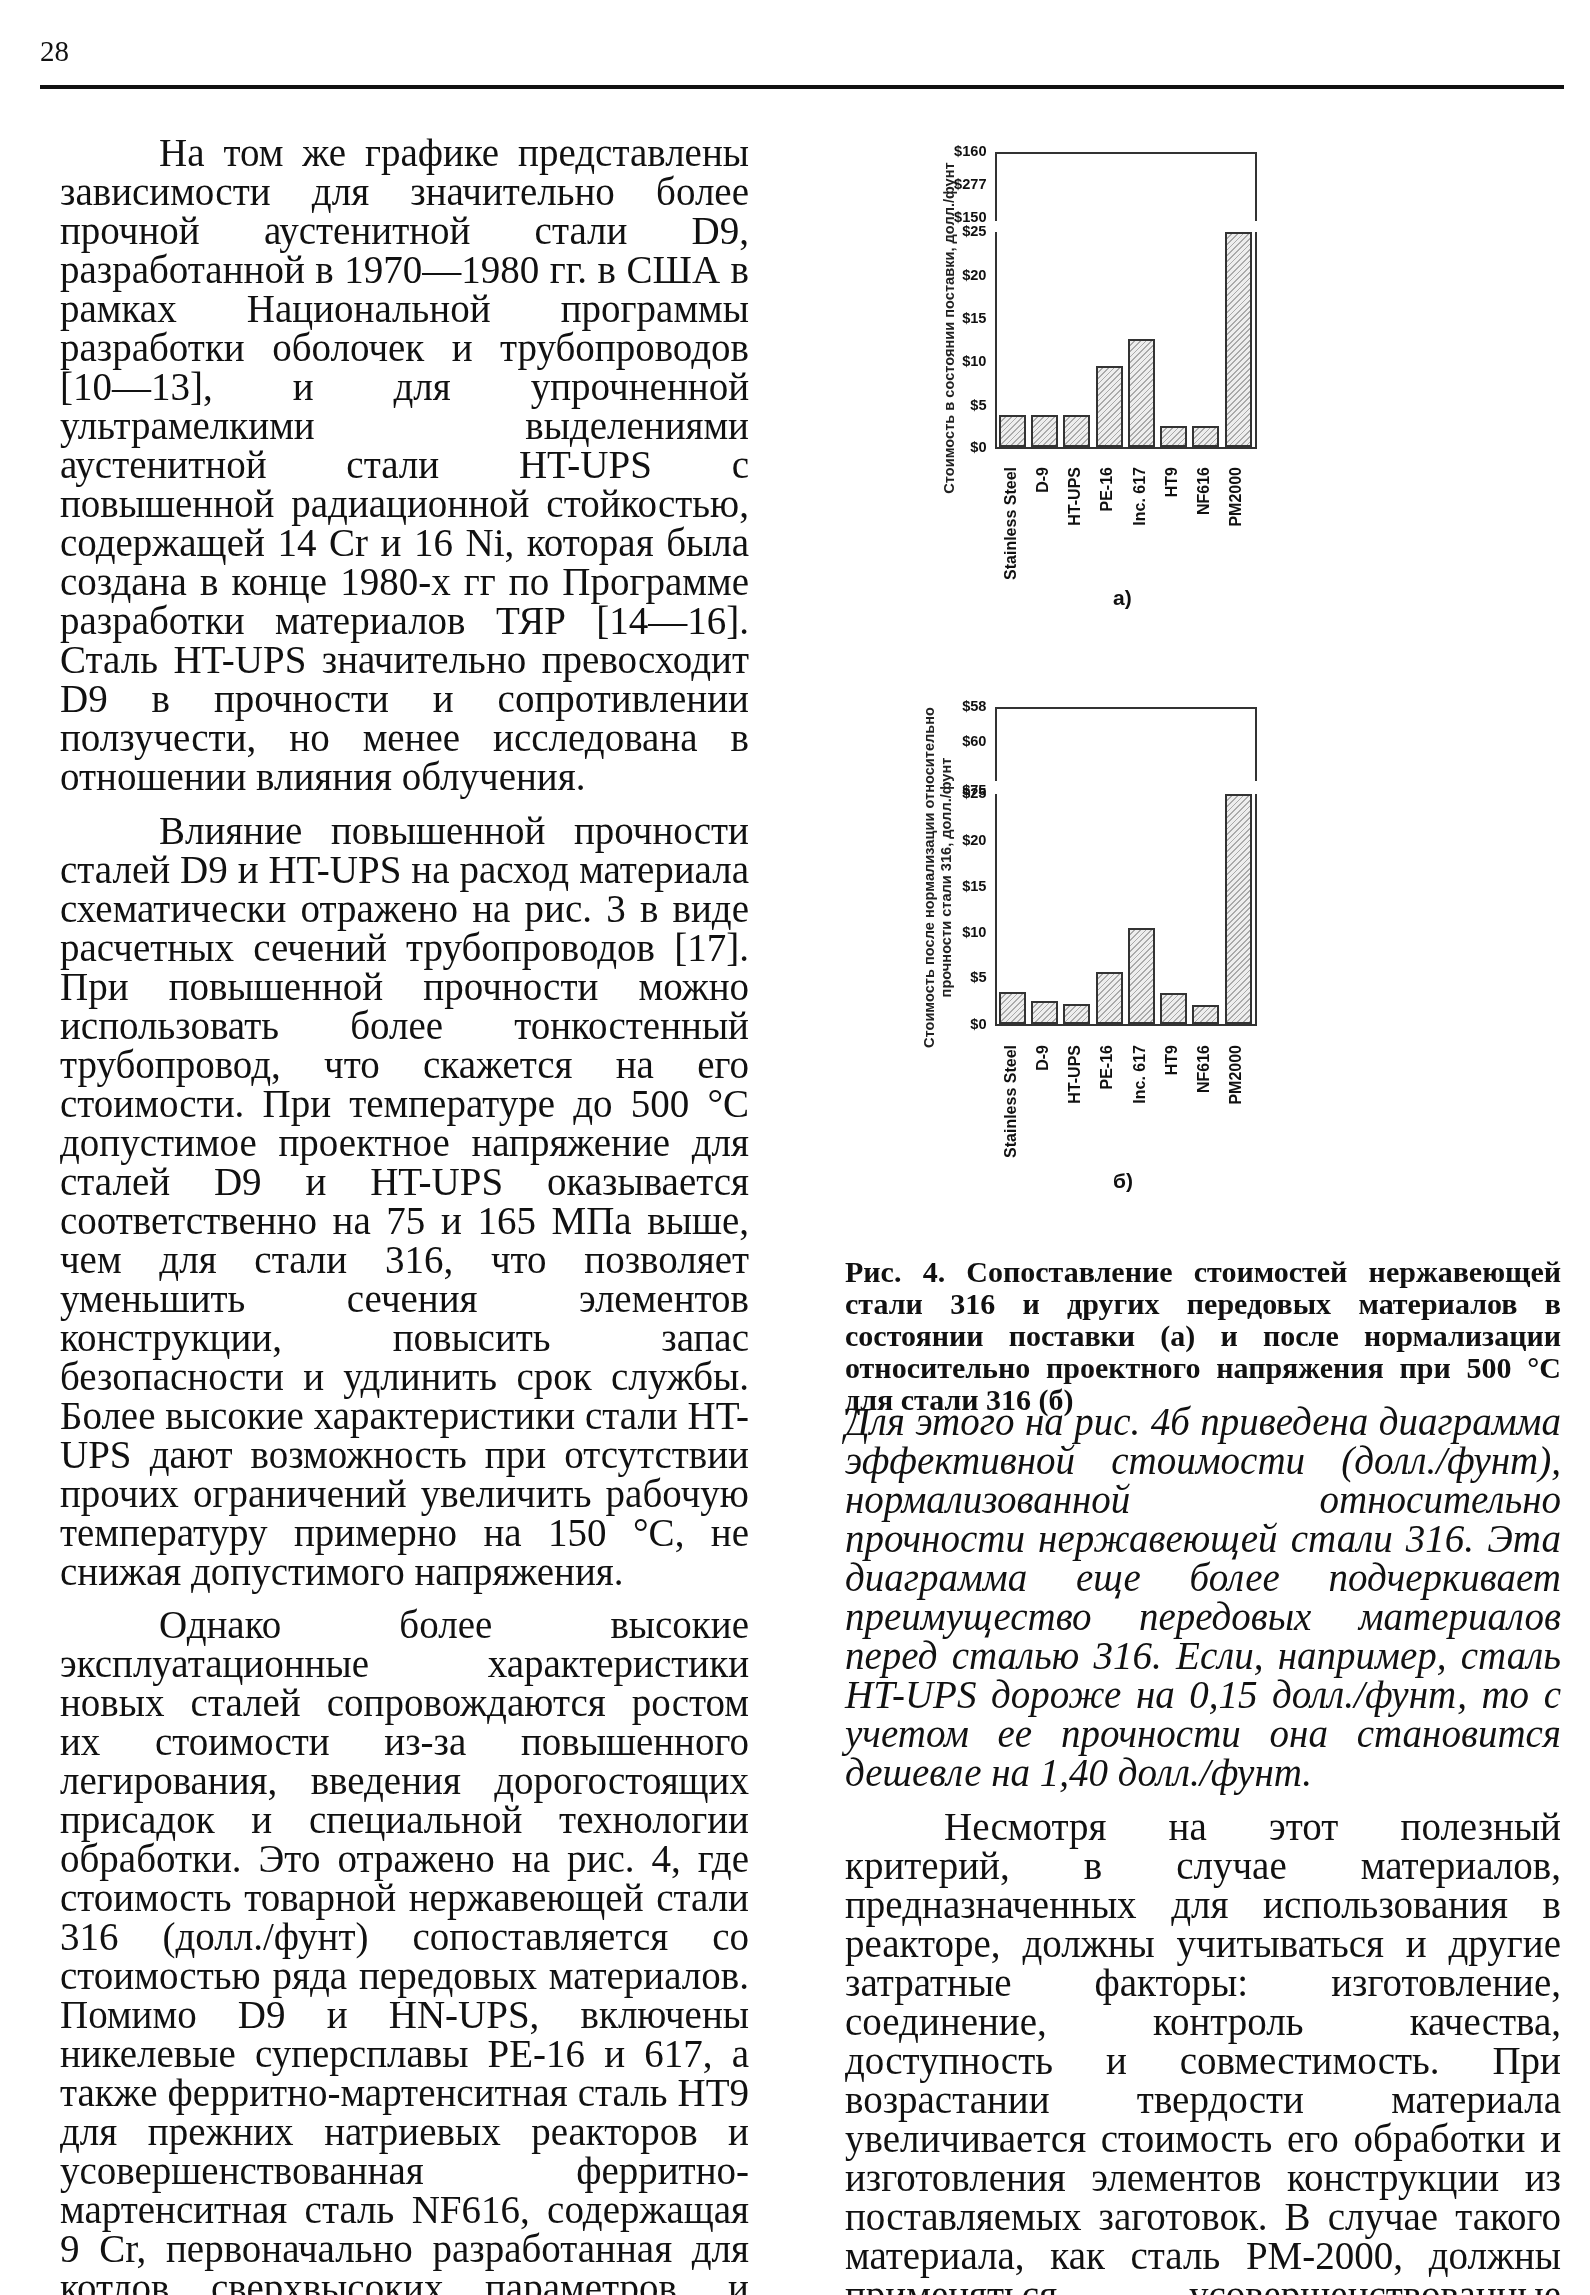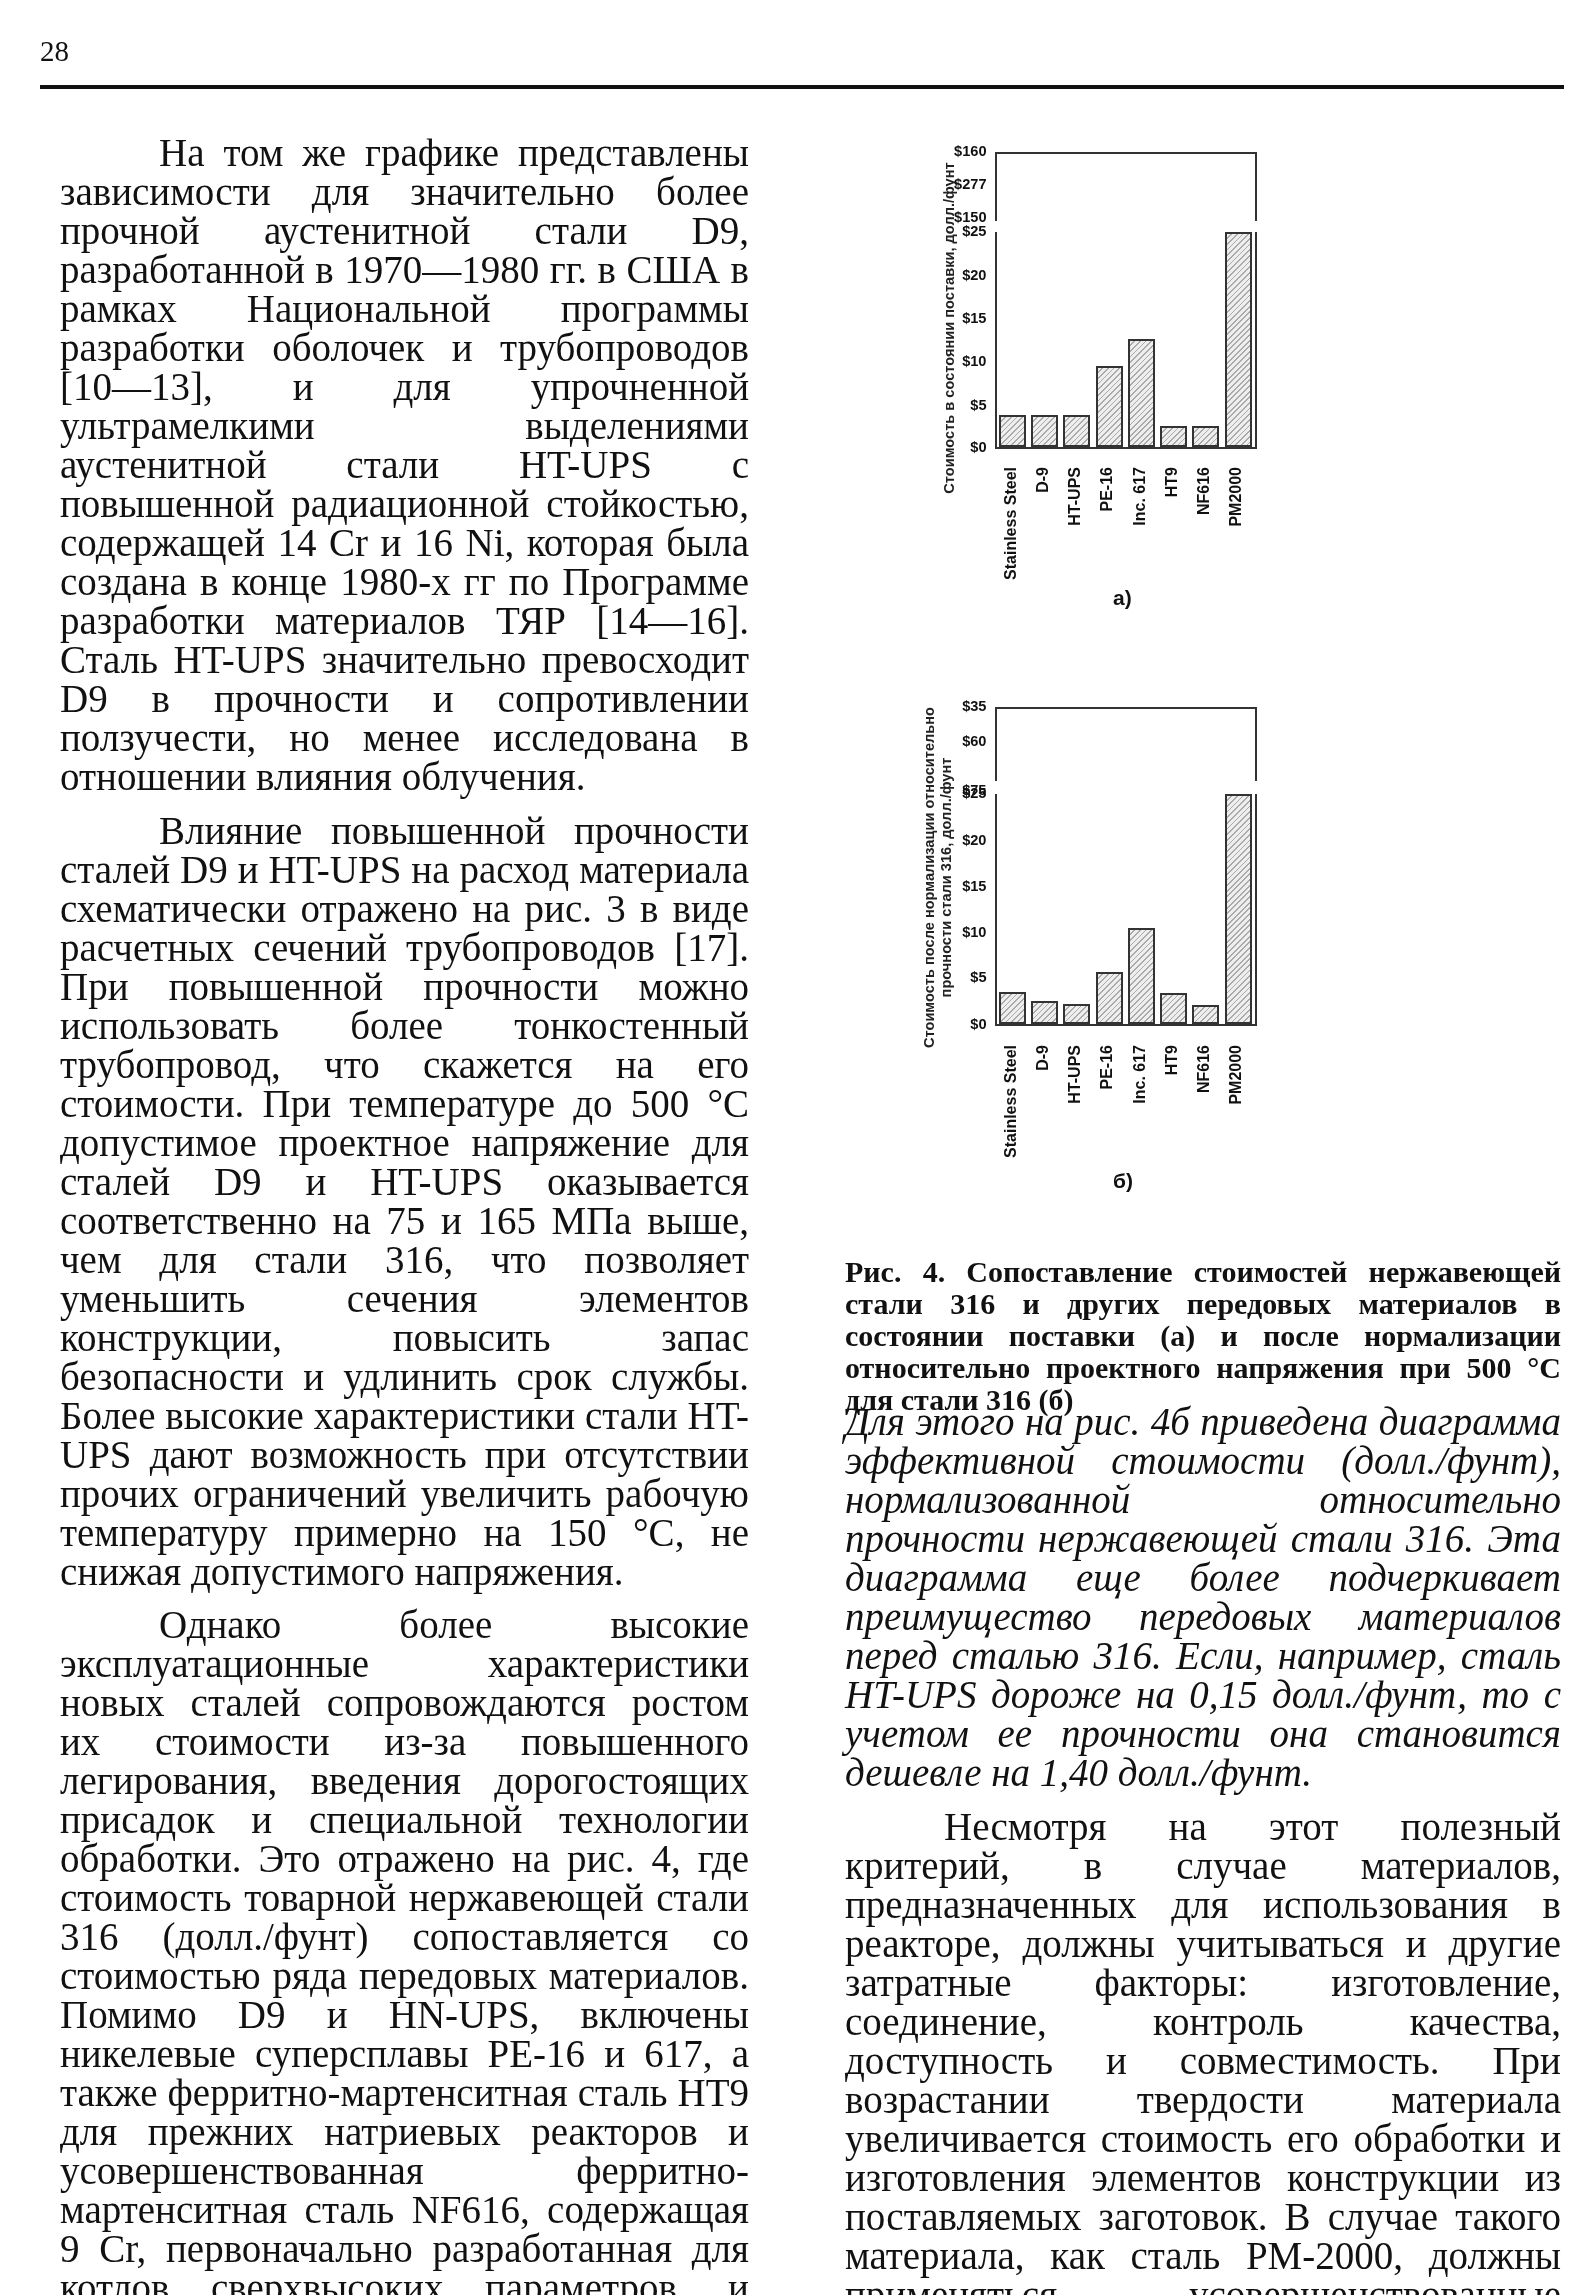--- a/index.html
+++ b/index.html
@@ -78,21 +78,21 @@
         <div class="xlab" style="left: 217px; top: 497px;">Inc. 617</div>
         <div class="xlab" style="left: 249px; top: 497px;">HT9</div>
         <div class="xlab" style="left: 281px; top: 497px;">NF616</div>
         <div class="xlab" style="left: 313px; top: 497px;">PM2000</div>
       </div>
     <div class="panel" style="left:199px; top:470px;">а)</div>
   </div>
 
   <div class="chart" id="chartB" style="height:530px;">
     <div class="ylabel" style="left:6.6px; top:351px; width:345px; white-space:normal;">Стоимость после нормализации относительно прочности стали 316, долл./фунт</div>
-    <div class="tick" style="left:26.5px; top:-1.3px;">$35</div>
+    <div class="tick" style="left:26.5px; top:-1.3px;">$58</div>
     <div class="tick" style="left:26.5px; top:34px;">$60</div>
     <div class="tick" style="left:26.5px; top:72px;margin-top:11px;">$75</div>
     <div class="tick" style="left:26.5px; top:86px;">$25</div>
     <div class="tick" style="left:26.5px; top:133px;">$20</div>
     <div class="tick" style="left:26.5px; top:179px;">$15</div>
     <div class="tick" style="left:26.5px; top:225px;">$10</div>
     <div class="tick" style="left:26.5px; top:270px;">$5</div>
     <div class="tick" style="left:26.5px; top:317px;">$0</div>
     <div class="plot" style="left:81px; top:8px; width:262px; height:74px; border-bottom:none;"></div>
     <div class="plot" id="plotB" style="left:81px; top:95px; width:262px; height:232px; border-top:none;">

